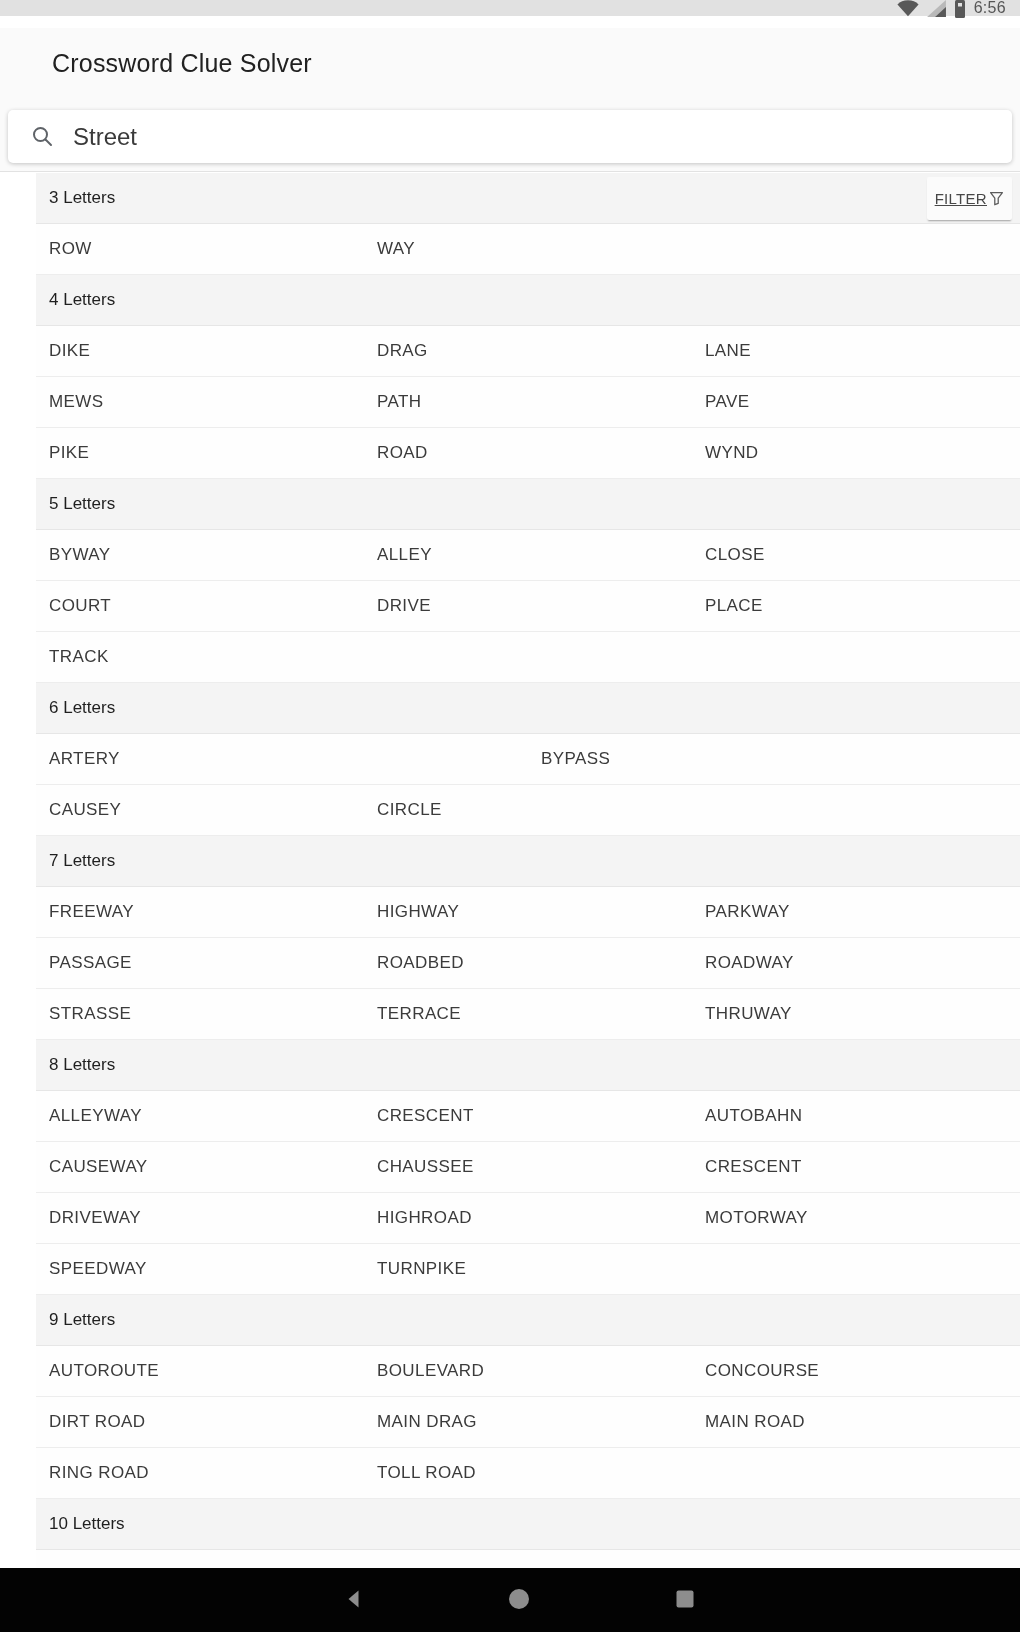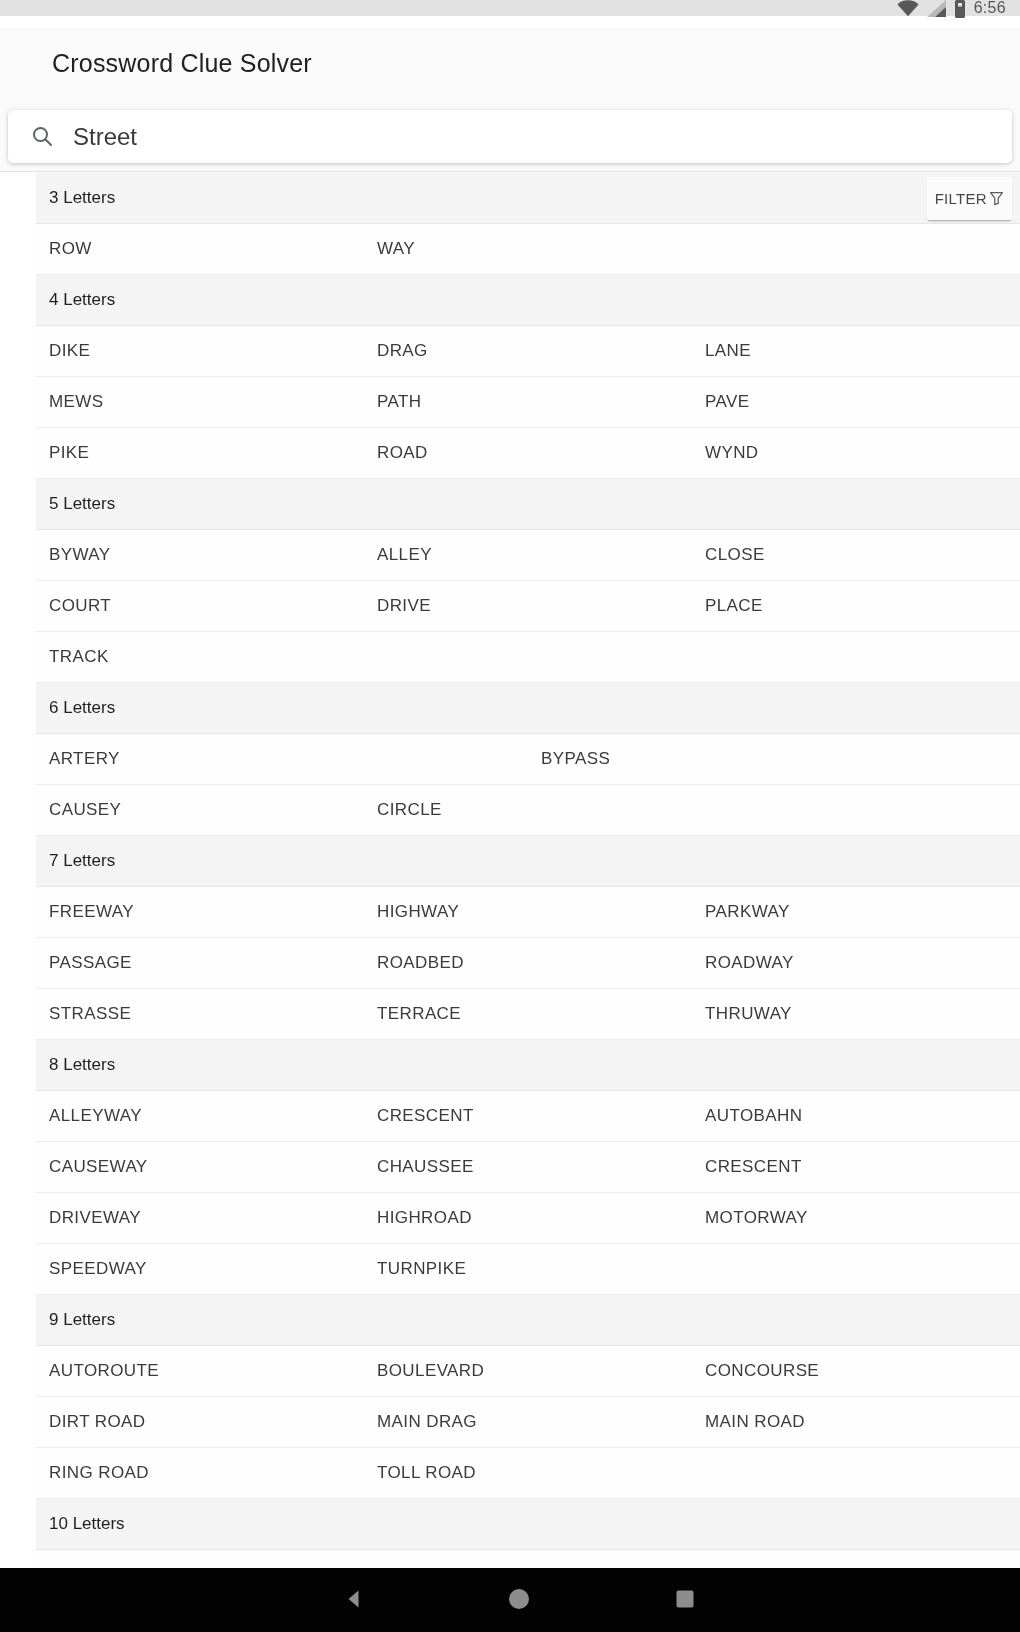--- a/index.html
+++ b/index.html
@@ -24,21 +24,21 @@
                 font-family:"Liberation Sans","DejaVu Sans",sans-serif;}
 
   
   .word-list{position:absolute;top:173px;left:0;right:0;margin-left:36px;}
   .section-header{position:relative;height:51px;background:#F4F4F4;display:flex;align-items:center;
                   padding-left:13px;box-sizing:border-box;border-bottom:1px solid #E6E6E6;}
   .section-label{font-size:17px;color:#1f1f1f;}
   .filter-button{position:absolute;right:8px;top:4px;height:43px;min-width:84px;border:none;cursor:pointer;
                  background:#FBFBFB;border-radius:2px;box-shadow:0 2px 2px -1px rgba(0,0,0,0.35);
                  display:flex;align-items:center;justify-content:space-between;gap:2px;
-                 font-family:inherit;font-size:15px;color:#474747;letter-spacing:.3px;padding:0 8px;}
+                 font-family:inherit;font-size:15px;color:#474747;letter-spacing:.3px;padding:0 8px;text-decoration:underline;}
   .word-row{height:51px;display:flex;border-bottom:1px solid #EDEDED;background:#FEFEFE;box-sizing:border-box;align-items:center;}
   .word-cell{flex:1;display:flex;align-items:center;padding-left:13px;box-sizing:border-box;
              font-size:17px;color:#3b3b3b;letter-spacing:.4px;}
 
   
   .nav-bar{position:absolute;left:0;right:0;top:1568px;height:64px;background:#030303;z-index:10;}
   .nav-btn{position:absolute;top:0;width:48px;height:64px;background:transparent;border:none;cursor:pointer;
            display:flex;align-items:center;justify-content:center;padding:0;}
   .nav-btn.back{left:330px;}
   .nav-btn.home{left:495px;}

